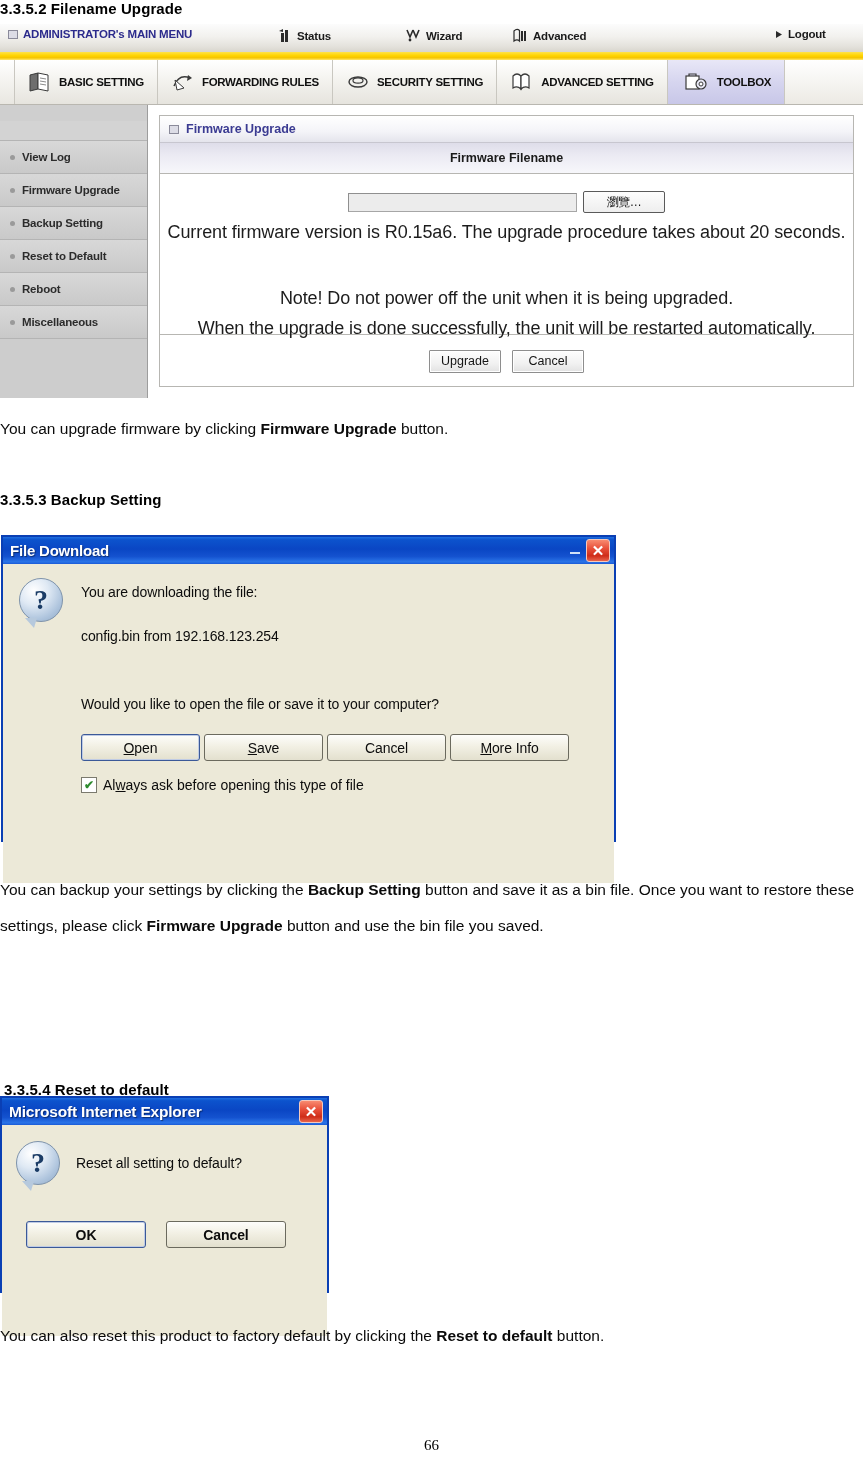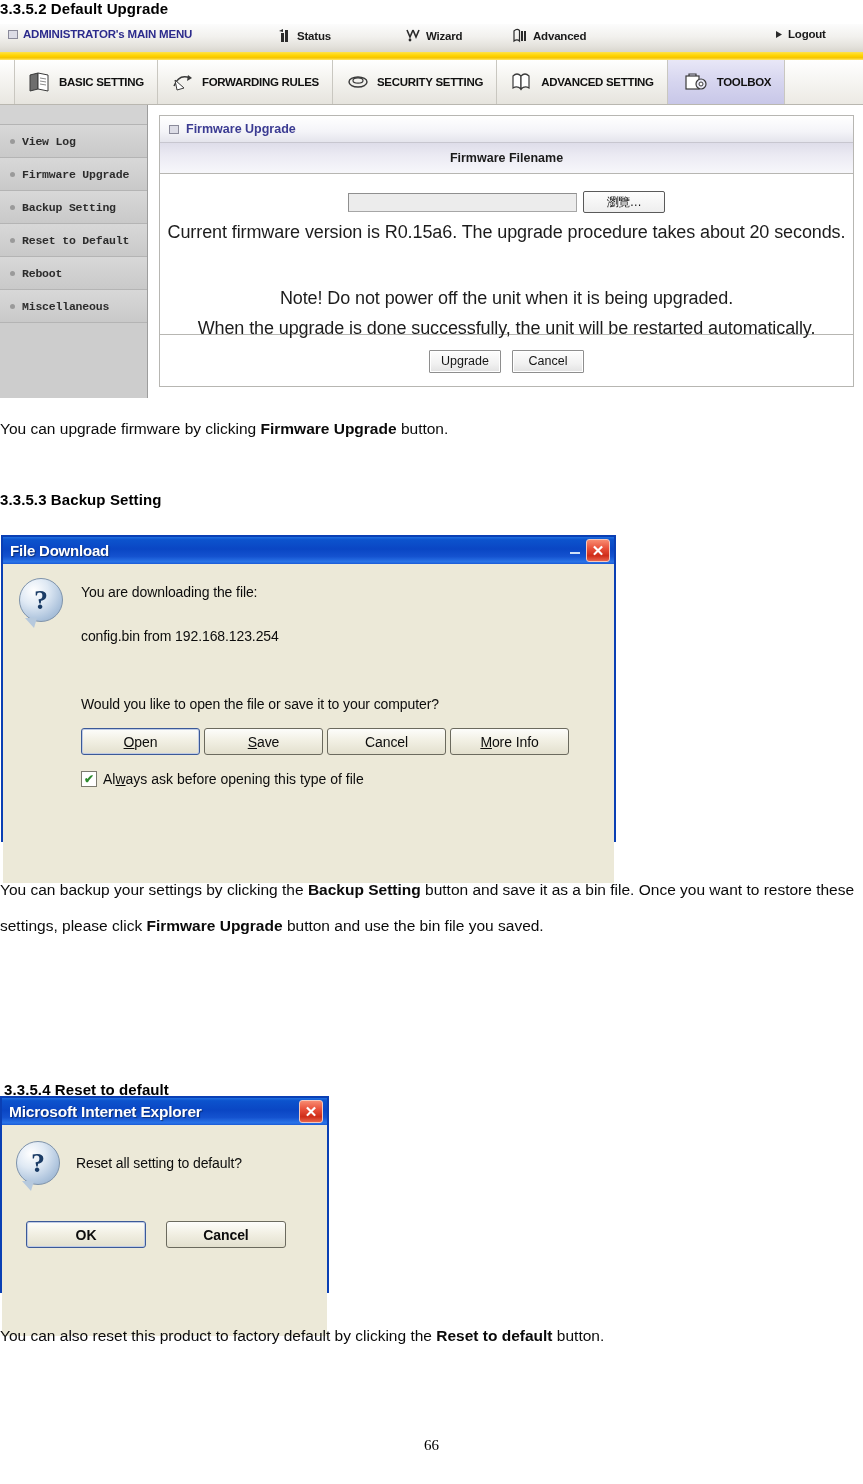--- a/index.html
+++ b/index.html
@@ -122,22 +122,21 @@
   .rt-body {
     position: relative;
     height: 302px;
     display: flex;
     background: #ffffff;
   }
   .rt-side {
     width: 147px;
     background: #cfcfcf;
     border-right: 1px solid #9d9d9d;
-    padding-top: 0px;
-    font-family: Liberation Mono, monospace;
+    padding-top: 16px;
   }
   .rt-side-top {
     height: 19px;
     background: #d3d3d3;
     border-bottom: 1px solid #b4b4b4;
   }
   .rt-side-item {
     height: 32px;
     display: flex;
     align-items: center;
@@ -368,39 +367,39 @@
   
   #dlg-file-download {
     left: 1px; top: 535px;
     width: 615px; height: 307px;
   }
   #dlg-file-download .xp-body { padding: 14px 16px 0 16px; height: 100%; }
   #fd-row { display:flex; gap:18px; }
   #fd-lines { padding-top: 6px; }
   #fd-line1 { margin-bottom: 28px; }
   #fd-question { margin-top: 52px; margin-left: 62px; }
-  #fd-buttons { display:flex; gap:4px; margin-top: 16px; margin-left: 62px; }
+  #fd-buttons { display:flex; gap:4px; margin-top: 22px; margin-left: 62px; }
   #fd-buttons .xp-btn { width: 117px; }
   #fd-check { margin-top: 16px; margin-left: 62px; }
 
   
   #dlg-ie {
     left: 0px; top: 1096px;
     width: 329px; height: 197px;
   }
   #dlg-ie .xp-title { font-size: 15.5px; }
   #dlg-ie .xp-body { padding: 16px 14px 0 14px; height: 100%; }
   #ie-row { display:flex; gap:16px; align-items:center; }
   #ie-buttons { display:flex; gap:20px; margin-top: 36px; margin-left: 10px; font-weight: bold; }
   #ie-buttons .xp-btn { width: 118px; }
 </style>
 </head>
 <body>
 
-<div class="doc-heading" id="h-firmware">3.3.5.2 Default Upgrade</div>
+<div class="doc-heading" id="h-firmware">3.3.5.2 Filename Upgrade</div>
 
 <div id="router-shot">
 
   <div class="rt-topbar">
 
     <div class="rt-topitem main">
       <span class="mini-sq"></span>
       <span>ADMINISTRATOR's MAIN MENU</span>
     </div>
 

